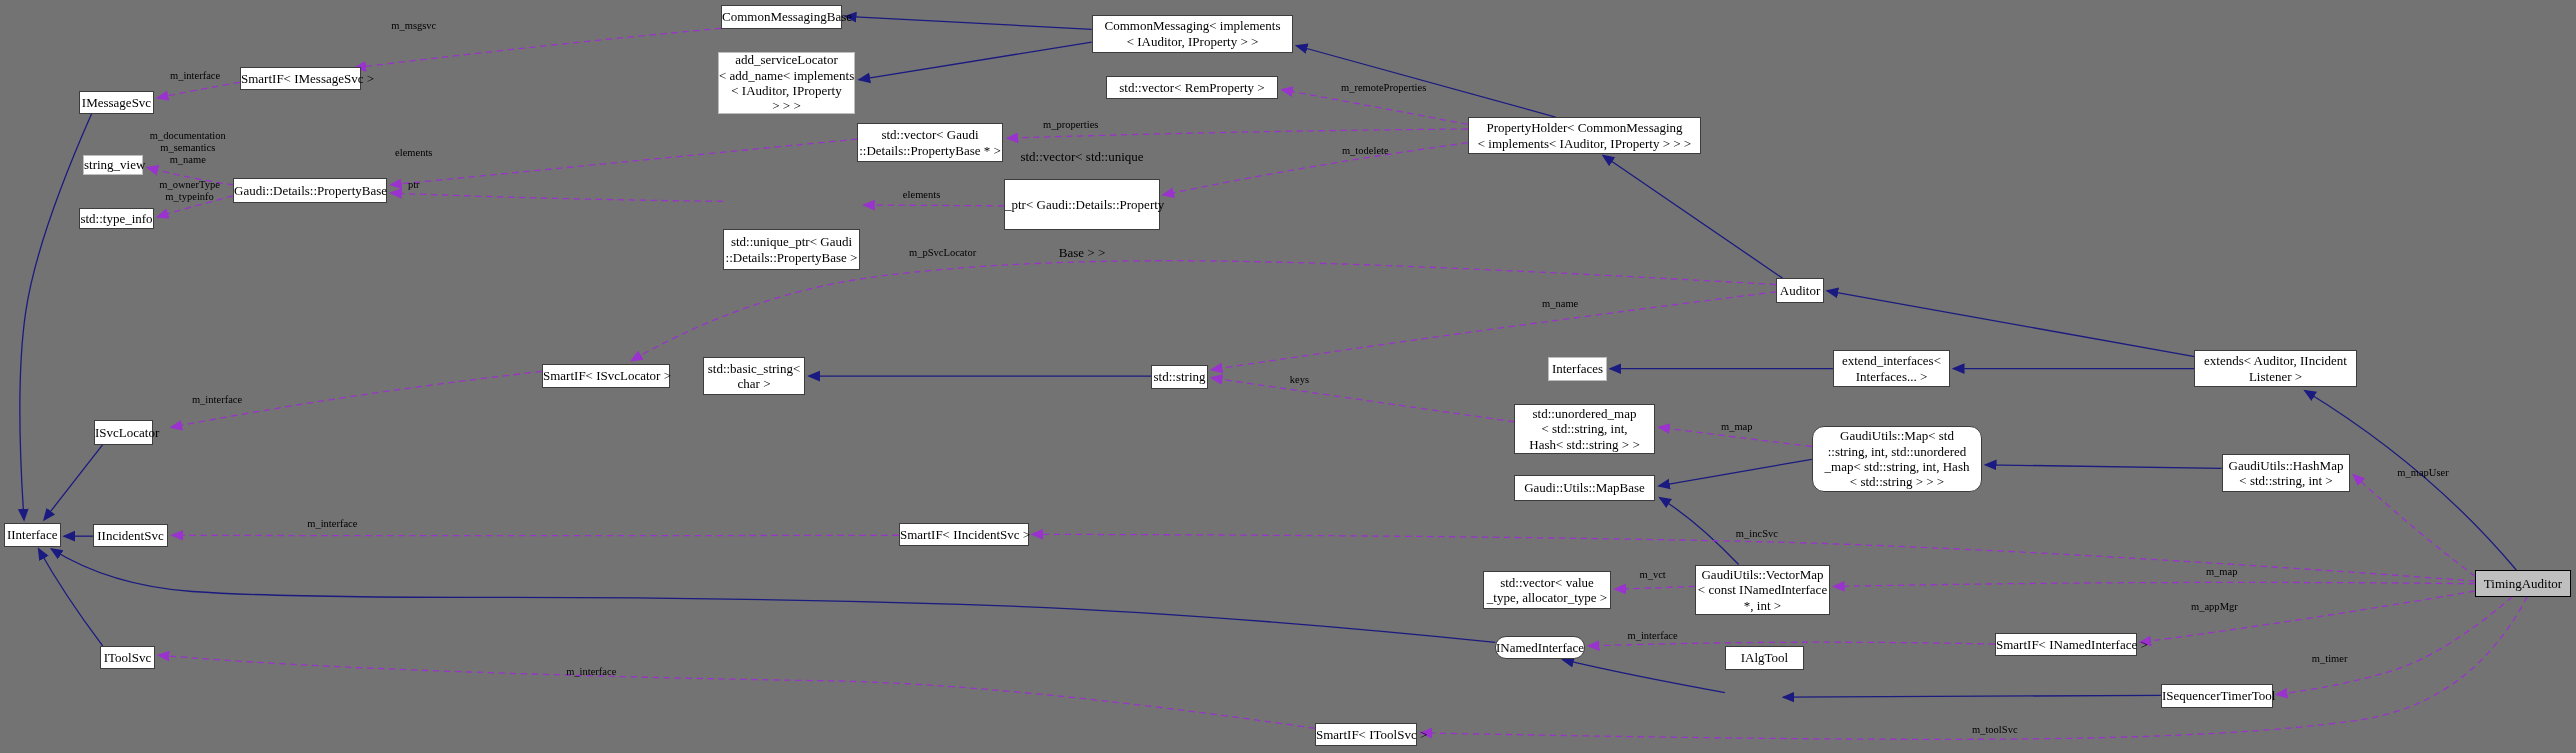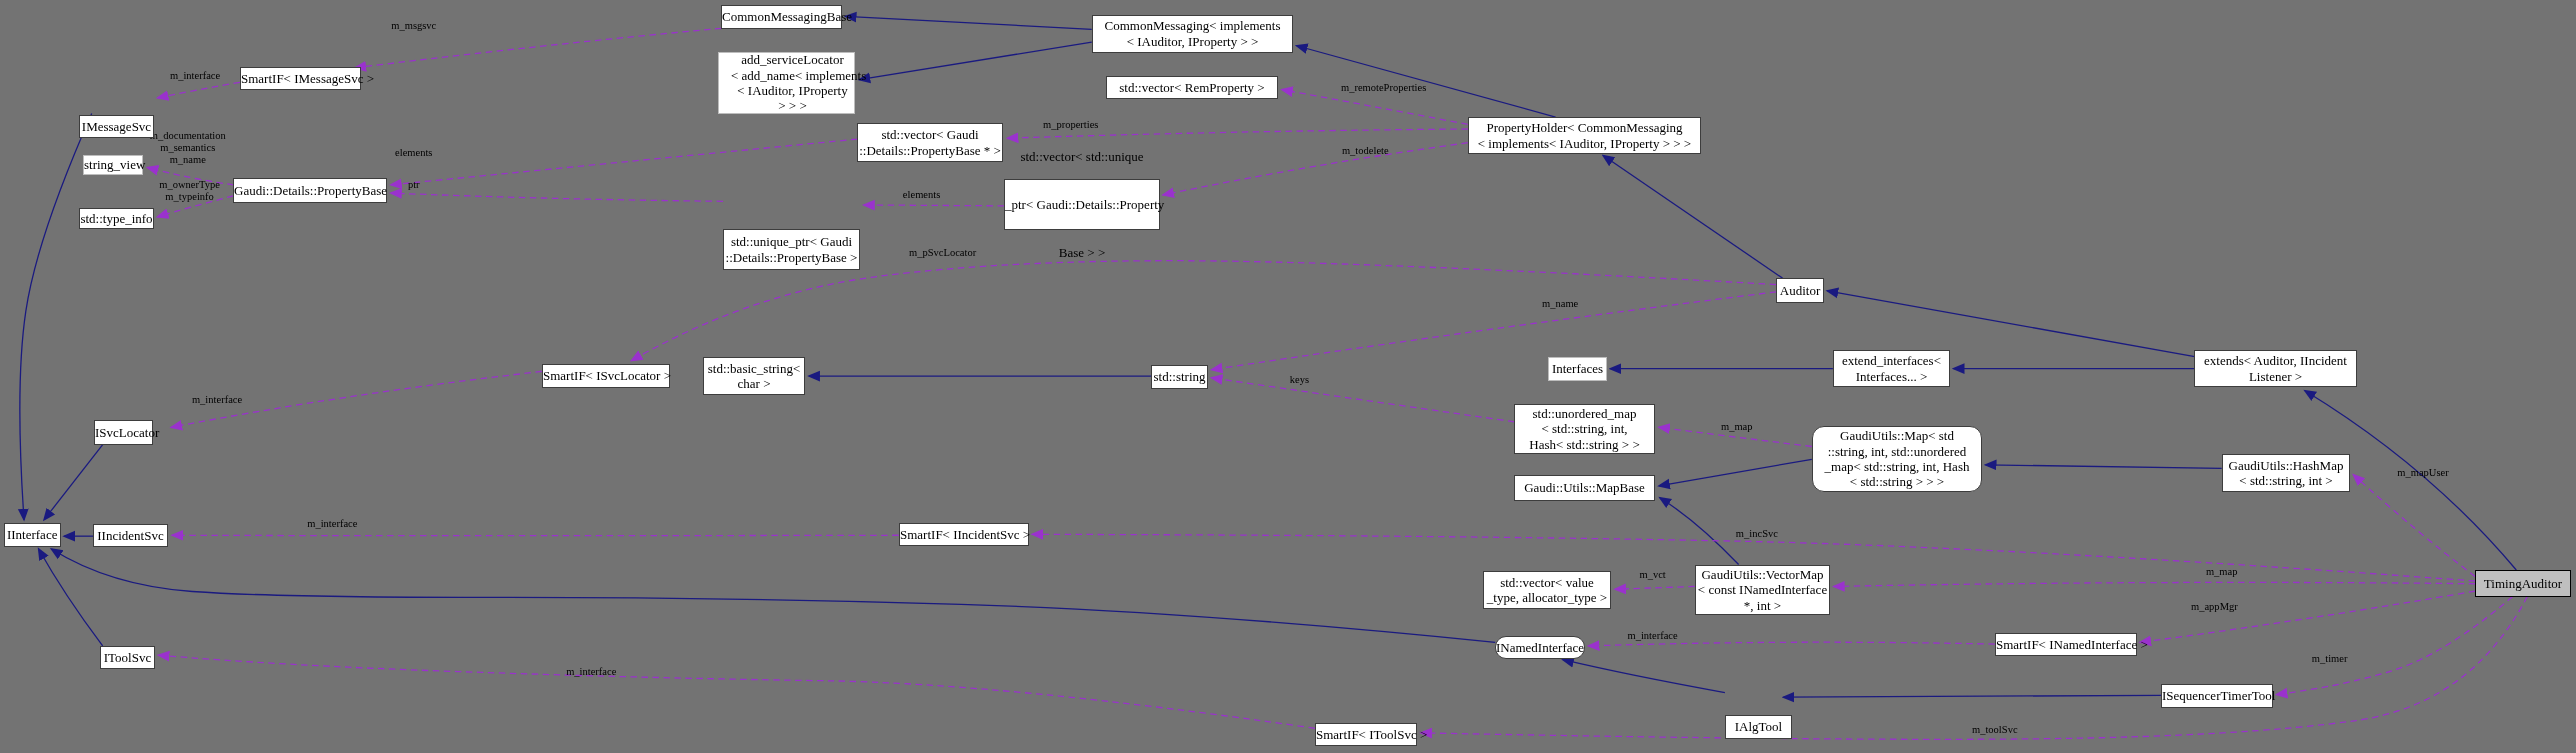--- a/index.html
+++ b/index.html
@@ -100,21 +100,21 @@
       <path d="M592,406 Q380,430 187,467" fill="none" stroke="#9a32cd" stroke-width="1.4" stroke-dasharray="7,5" marker-end="url(#arr-use)"></path>
       <text x="237" y="441" text-anchor="middle" class="edge-label">m_interface</text>
     </svg>
 <div class="node" style="left: 721px; top: 4.6px; width: 121px; height: 24px;">
       <span>CommonMessagingBase</span>
     </div>
     <div class="node" style="left: 1092px; top: 14.6px; width: 201px; height: 38px;">
       <span>CommonMessaging&lt; implements</span>
       <span>&lt; IAuditor, IProperty &gt; &gt;</span>
     </div>
-    <div class="node template" style="left: 718px; top: 52px; width: 137px; height: 62px; padding-left: 12px;">
+    <div class="node template" style="left: 718px; top: 52px; width: 137px; height: 62px;">
       <span>add_serviceLocator</span>
       <span>&lt; add_name&lt; implements</span>
       <span>&lt; IAuditor, IProperty</span>
       <span>&gt; &gt; &gt;</span>
     </div>
     <div class="node" style="left: 1106px; top: 76px; width: 172px; height: 23px;">
       <span>std::vector&lt; RemProperty &gt;</span>
     </div>
     <div class="node template" style="left: 83px; top: 155px; width: 60px; height: 20px;">
       <span>string_view</span>
@@ -189,42 +189,42 @@
     </div>
     <div class="node" style="left: 3.7px; top: 523px; width: 57px; height: 24px;">
       <span>IInterface</span>
     </div>
     <div class="node" style="left: 93px; top: 524px; width: 75px; height: 23px;">
       <span>IIncidentSvc</span>
     </div>
     <div class="node" style="left: 94px; top: 420px; width: 59px; height: 25px;">
       <span>ISvcLocator</span>
     </div>
-    <div class="node" style="left: 79px; top: 91px; width: 75px; height: 23px; margin-top: 24px;">
+    <div class="node" style="left: 79px; top: 91px; width: 75px; height: 23px;">
       <span>IMessageSvc</span>
     </div>
     <div class="node" style="left: 240px; top: 67px; width: 121px; height: 23px;">
       <span>SmartIF&lt; IMessageSvc &gt;</span>
     </div>
     <div class="node" style="left: 1483px; top: 571px; width: 128px; height: 38px;">
       <span>std::vector&lt; value</span>
       <span>_type, allocator_type &gt;</span>
     </div>
     <div class="node" style="left: 1695px; top: 565px; width: 135px; height: 50px;">
       <span>GaudiUtils::VectorMap</span>
       <span>&lt; const INamedInterface</span>
       <span>*, int &gt;</span>
     </div>
     <div class="node" style="left: 1495px; top: 636px; width: 90px; height: 23px; border-radius: 11px;">
       <span>INamedInterface</span>
     </div>
     <div class="node" style="left: 1995px; top: 633px; width: 142px; height: 23px;">
       <span>SmartIF&lt; INamedInterface &gt;</span>
     </div>
-    <div class="node" style="left: 1725px; top: 715px; width: 67px; height: 24px;">
+    <div class="node" style="left: 1725px; top: 646px; width: 79px; height: 24px;">
       <span>IAlgTool</span>
     </div>
     <div class="node" style="left: 2161px; top: 684px; width: 112px; height: 24px;">
       <span>ISequencerTimerTool</span>
     </div>
     <div class="node" style="left: 100px; top: 646px; width: 55px; height: 23px;">
       <span>IToolSvc</span>
     </div>
     <div class="node" style="left: 1315px; top: 723px; width: 102px; height: 23px;">
       <span>SmartIF&lt; IToolSvc &gt;</span>

